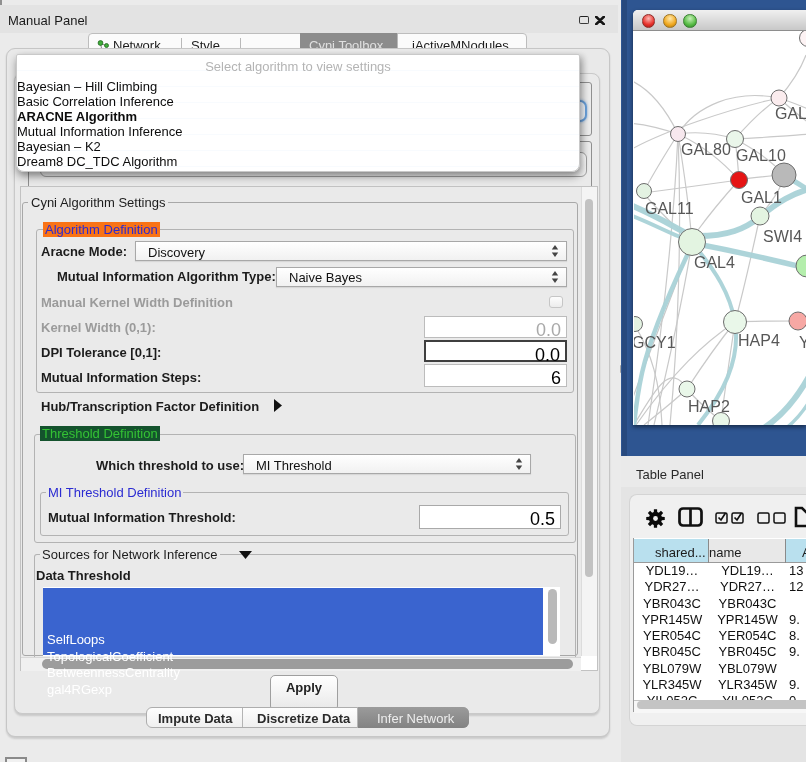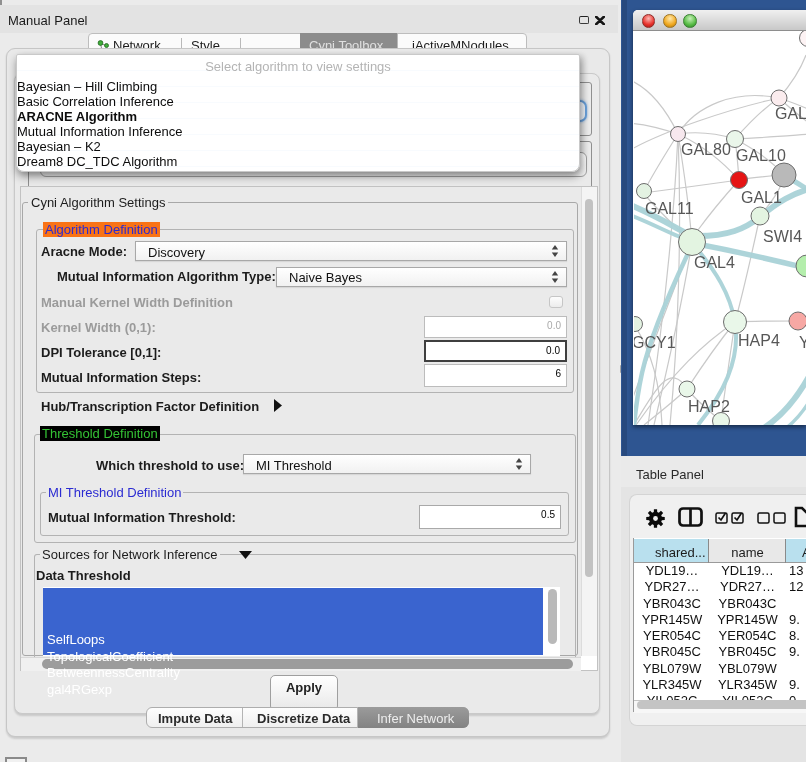--- a/index.html
+++ b/index.html
@@ -8,21 +8,21 @@
 .abs{position:absolute;}
 .b13{font-size:13px;font-weight:bold;color:#1c1c1c;}
 .r13{font-size:13px;color:#1c1c1c;}
 .grp{position:absolute;border:1px solid #b3b3b3;border-radius:3px;}
 .gttl{position:absolute;top:-8px;left:6px;background:#eaeaea;padding:0 3px;font-size:13px;}
 .combo{position:absolute;border:1px solid #a8a8a8;border-radius:0;
   background:linear-gradient(#ffffff,#f1f1f1);box-shadow:0 1px 1px rgba(0,0,0,0.08);}
 .combo .ctext{position:absolute;left:12px;top:2.5px;font-size:13px;color:#111;}
 .spin{position:absolute;right:7px;top:50%;margin-top:-6px;width:8px;height:12px;}
 .tfield{position:absolute;border:1px solid #b5b5b5;background:#fff;
-  font-size:10px;text-align:center;box-sizing:border-box;}
+  font-size:18px;text-align:center;box-sizing:border-box;}
 .tfield span{position:absolute;right:5px;top:3px;}
 </style>
 </head>
 <body>
 
 <div class="abs" style="left:0;top:0;width:2px;height:7px;background:#909090;"></div>
 
 <div class="abs" style="left:0;top:5px;width:618px;height:28px;background:#e3e3e3;"></div>
 
 <div class="abs r13" style="left:8px;top:13px;color:#1a1a1a;">Manual Panel</div>
@@ -118,21 +118,21 @@
 <div class="tfield" style="left:424px;top:364px;width:143px;height:22.5px;border-color:#bcbcbc;">
   <span>6</span>
   </div>
 
 <div class="abs b13" style="left:41px;top:399px;">Hub/Transcription Factor Definition</div>
 <svg class="abs" style="left:273px;top:399px;" width="10" height="13" viewBox="0 0 10 13">
   <path d="M1 0 L9 6.5 L1 13 Z" fill="#111"></path>
   </svg>
 
 <div class="grp" style="left:34px;top:434px;width:540px;height:107px;"></div>
-<div class="abs r13" style="left:40px;top:426px;background:#000000;padding:0 2px;color:#34c234;">Threshold Definition</div>
+<div class="abs r13" style="left:40px;top:426px;background:#14532d;padding:0 2px;color:#34c234;">Threshold Definition</div>
 
 <div class="abs b13" style="left:96px;top:458px;">Which threshold to use:</div>
 <div class="combo" style="left:243px;top:454px;width:288px;height:20px;box-sizing:border-box;padding-left:32px;">
   <span class="ctext">MI Threshold</span>
   <svg class="spin" viewBox="0 0 8 12">
       <path d="M4 0 L7.2 4.4 H0.8 Z" fill="#444"></path>
       <path d="M4 12 L7.2 7.6 H0.8 Z" fill="#444"></path>
     </svg>
 </div>
 
@@ -304,21 +304,21 @@
  <path d="M2 2 H8 L14 8 V20 H2 Z" fill="none" stroke="#111" stroke-width="2.6"></path>
 </svg>
 
 <div class="abs" style="left:633px;top:538px;width:173px;height:174px;background:#fff;border-left:1px solid #9a9a9a;"></div>
 <div class="abs" style="left:634px;top:539px;width:75px;height:24px;background:#b9e0ee;border-bottom:1px solid #9a9a9a;box-sizing:border-box;"></div>
 <div class="abs" style="left:709px;top:539px;width:76px;height:24px;background:#e8e8e8;border-bottom:1px solid #9a9a9a;box-sizing:border-box;"></div>
 <div class="abs" style="left:786px;top:539px;width:20px;height:24px;background:#b9e0ee;border-bottom:1px solid #9a9a9a;box-sizing:border-box;"></div>
 <div class="abs" style="left:708px;top:539px;width:1px;height:24px;background:#8a8a8a;"></div>
 <div class="abs" style="left:785px;top:539px;width:1px;height:24px;background:#8a8a8a;"></div>
 <div class="abs r13" style="left:655px;top:545px;">shared...</div>
-<div class="abs r13" style="left:709px;top:545px;width:77px;text-align:center;">name</div>
+<div class="abs r13" style="left:709px;top:545px;width:77px;">name</div>
 <div class="abs r13" style="left:802px;top:545px;">A</div>
 <div class="abs" style="left:634px;top:563px;width:76px;text-align:center;font-size:13px;color:#111;line-height:16.3px;">
 YDL19…<br>YDR27…<br>YBR043C<br>YPR145W<br>YER054C<br>YBR045C<br>YBL079W<br>YLR345W<br>YIL052C</div>
 <div class="abs" style="left:709px;top:563px;width:77px;text-align:center;font-size:13px;color:#111;line-height:16.3px;">
 YDL19…<br>YDR27…<br>YBR043C<br>YPR145W<br>YER054C<br>YBR045C<br>YBL079W<br>YLR345W<br>YIL052C</div>
 <div class="abs" style="left:789px;top:563px;width:18px;font-size:13px;color:#111;line-height:16.3px;">
 13<br>12<br><br>9.<br>8.<br>9.<br><br>9.<br>0.</div>
 <div class="abs" style="left:634px;top:700px;width:172px;height:12px;background:#f7f7f7;border-top:1px solid #c4c4c4;"></div>
 <div class="abs" style="left:637px;top:701px;width:169px;height:8px;background:#c4c4c4;border-radius:4px 0 0 4px;"></div>
 

